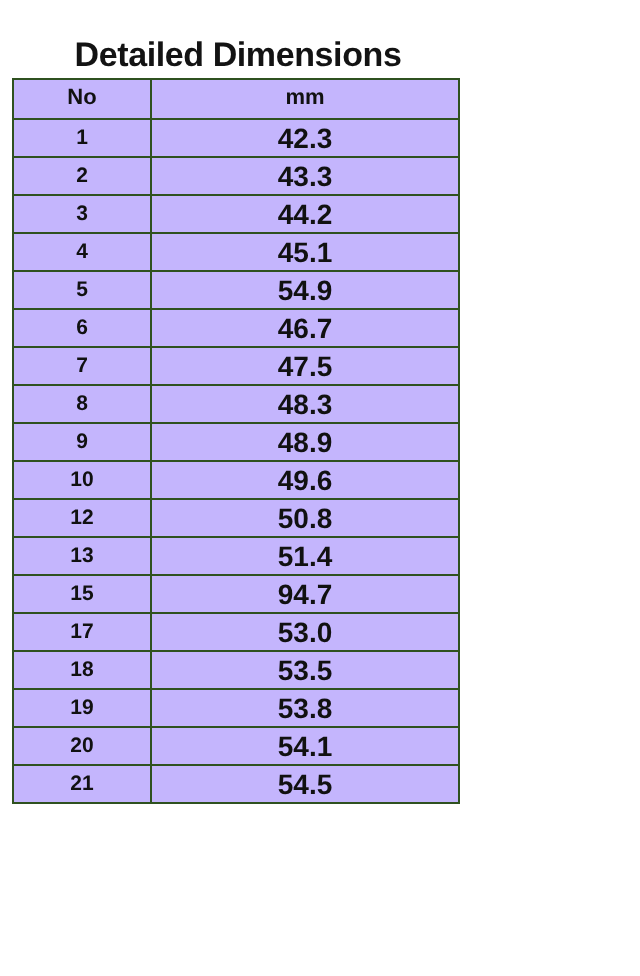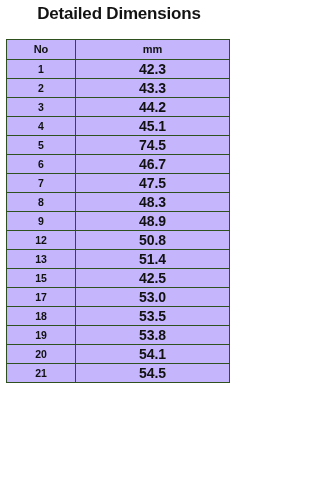--- a/index.html
+++ b/index.html
@@ -19,21 +19,21 @@
     height: 488px;
     background: #ffffff;
     box-sizing: border-box;
   }
   #page-title {
     text-align: center;
     font-size: 17px;
     font-weight: bold;
     color: #131313;
     letter-spacing: -0.2px;
-    padding-top: 3px;
+    padding-top: 17px;
     line-height: 22px;
     white-space: nowrap;
   }
   #table-wrap {
     position: absolute;
     left: 6px;
     top: 39px;
     width: 223px;
   }
   table.dim-table {
@@ -98,49 +98,53 @@
           <tr>
             <td class="cell-no">3</td>
             <td class="cell-mm">44.2</td>
           </tr>
           <tr>
             <td class="cell-no">4</td>
             <td class="cell-mm">45.1</td>
           </tr>
           <tr>
             <td class="cell-no">5</td>
-            <td class="cell-mm">74.5</td>
+            <td class="cell-mm">54.9</td>
           </tr>
           <tr>
             <td class="cell-no">6</td>
             <td class="cell-mm">46.7</td>
           </tr>
           <tr>
             <td class="cell-no">7</td>
             <td class="cell-mm">47.5</td>
           </tr>
           <tr>
             <td class="cell-no">8</td>
             <td class="cell-mm">48.3</td>
           </tr>
           <tr>
             <td class="cell-no">9</td>
             <td class="cell-mm">48.9</td>
           </tr>
           <tr>
+            <td class="cell-no">10</td>
+            <td class="cell-mm">49.6</td>
+          </tr>
+          <tr>
             <td class="cell-no">12</td>
             <td class="cell-mm">50.8</td>
           </tr>
           <tr>
             <td class="cell-no">13</td>
             <td class="cell-mm">51.4</td>
           </tr>
           <tr>
             <td class="cell-no">15</td>
-            <td class="cell-mm">42.5</td>
+            <td class="cell-mm">94.7</td>
           </tr>
           <tr>
             <td class="cell-no">17</td>
             <td class="cell-mm">53.0</td>
           </tr>
           <tr>
             <td class="cell-no">18</td>
             <td class="cell-mm">53.5</td>
           </tr>
           <tr>

